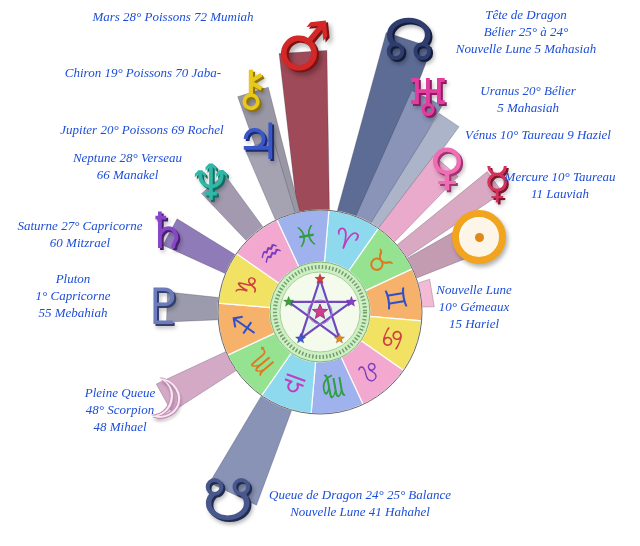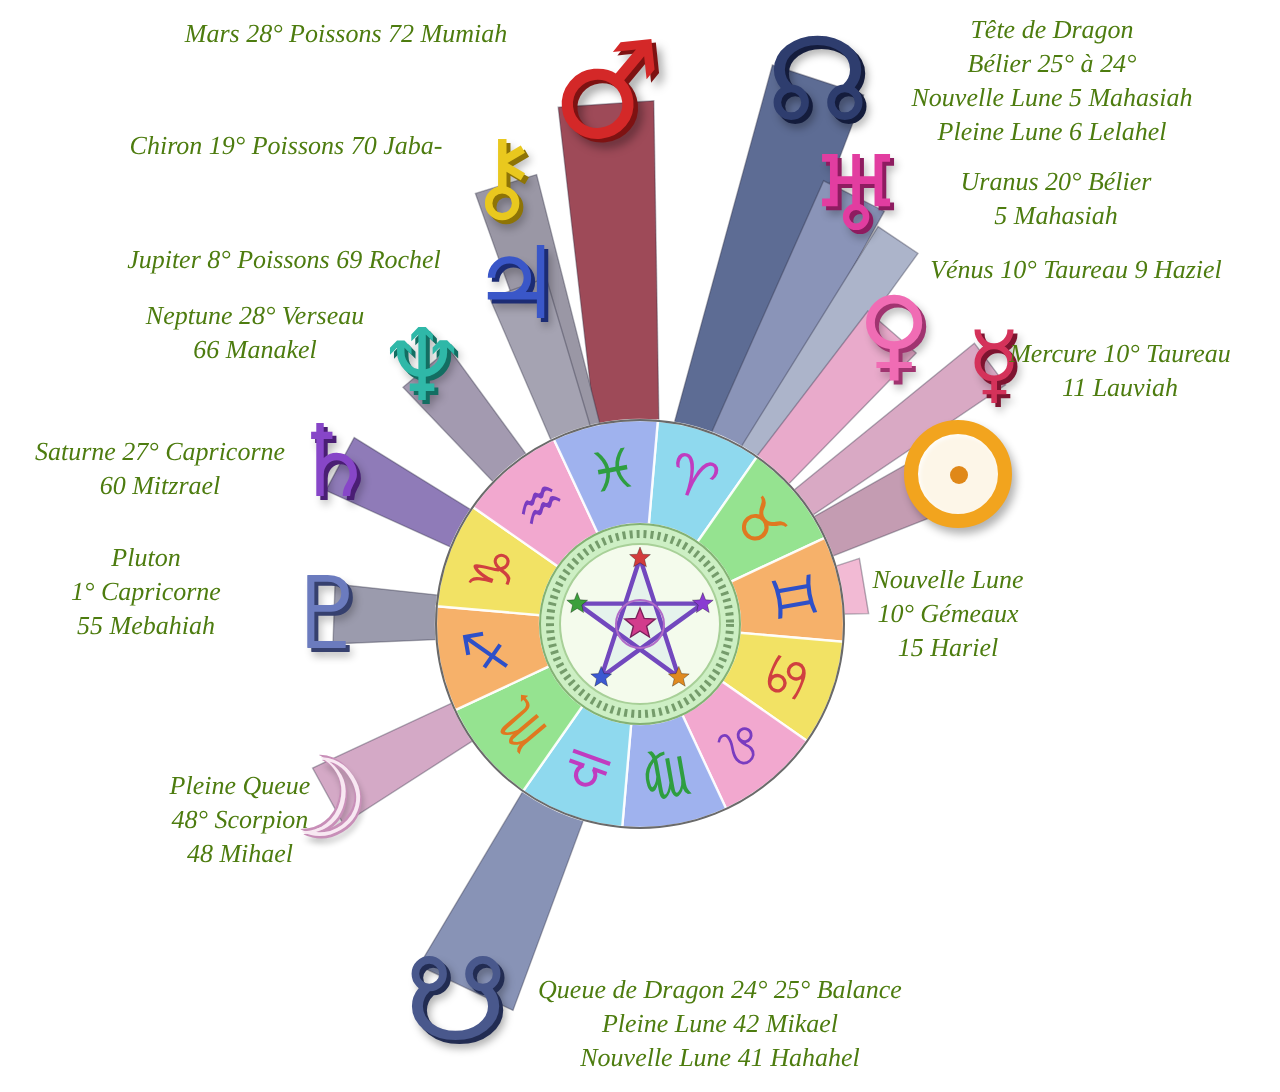--- a/index.html
+++ b/index.html
@@ -2,21 +2,21 @@
 <html><head>
 <meta charset="utf-8">
 <style>
   html,body{margin:0;padding:0;background:#ffffff;}
   .stage{position:relative;width:640px;height:546px;background:#ffffff;overflow:hidden;
          font-family:"Liberation Serif",serif;}
   #scene{position:absolute;left:0;top:0;z-index:1;}
 
   
   .lbl{position:absolute;z-index:3;font-style:italic;font-size:13px;line-height:17px;
-       color:#4d7c0f;text-align:center;font-family:Liberation Serif, serif;}
+       color:#1d4ed8;text-align:center;font-family:Liberation Serif, serif;}
   #lbl-mars{left:78px;top:8px;width:190px;}
   #lbl-chiron{left:48px;top:64px;width:190px;}
   #lbl-jupiter{left:42px;top:121px;width:200px;}
   #lbl-neptune{left:40px;top:149px;width:175px;}
   #lbl-saturne{left:0px;top:217px;width:160px;}
   #lbl-pluton{left:8px;top:270px;width:130px;text-align:center;}
   #lbl-pleine-scorpion{left:55px;top:384px;width:130px;}
   #lbl-queue{left:245px;top:486px;width:230px;}
   #lbl-tete{left:436px;top:6px;width:180px;}
   #lbl-uranus{left:448px;top:82px;width:160px;}
@@ -133,21 +133,21 @@
   <span class="sym" id="sym-moon">☽</span>
   <span class="sym" id="sym-node-south">☋</span>
 
   <div class="lbl" id="lbl-mars">
     <div>Mars 28° Poissons 72 Mumiah</div>
   </div>
   <div class="lbl" id="lbl-chiron">
     <div>Chiron 19° Poissons 70 Jaba-</div>
   </div>
   <div class="lbl" id="lbl-jupiter">
-    <div>Jupiter 8° Poissons 69 Rochel</div>
+    <div>Jupiter 20° Poissons 69 Rochel</div>
   </div>
   <div class="lbl" id="lbl-neptune">
     <div>Neptune 28° Verseau</div>
     <div>66 Manakel</div>
   </div>
   <div class="lbl" id="lbl-saturne">
     <div>Saturne 27° Capricorne</div>
     <div>60 Mitzrael</div>
   </div>
   <div class="lbl" id="lbl-pluton">
@@ -155,28 +155,26 @@
     <div>1° Capricorne</div>
     <div>55 Mebahiah</div>
   </div>
   <div class="lbl" id="lbl-pleine-scorpion">
     <div>Pleine Queue</div>
     <div>48° Scorpion</div>
     <div>48 Mihael</div>
   </div>
   <div class="lbl" id="lbl-queue">
     <div>Queue de Dragon 24° 25° Balance</div>
-    <div>Pleine Lune 42 Mikael</div>
     <div>Nouvelle Lune 41 Hahahel</div>
   </div>
   <div class="lbl" id="lbl-tete">
     <div>Tête de Dragon</div>
     <div>Bélier 25° à 24°</div>
     <div>Nouvelle Lune 5 Mahasiah</div>
-    <div>Pleine Lune 6 Lelahel</div>
   </div>
   <div class="lbl" id="lbl-uranus">
     <div>Uranus 20° Bélier</div>
     <div>5 Mahasiah</div>
   </div>
   <div class="lbl" id="lbl-venus">
     <div>Vénus 10° Taureau 9 Haziel</div>
   </div>
   <div class="lbl" id="lbl-mercure">
     <div>Mercure 10° Taureau</div>

